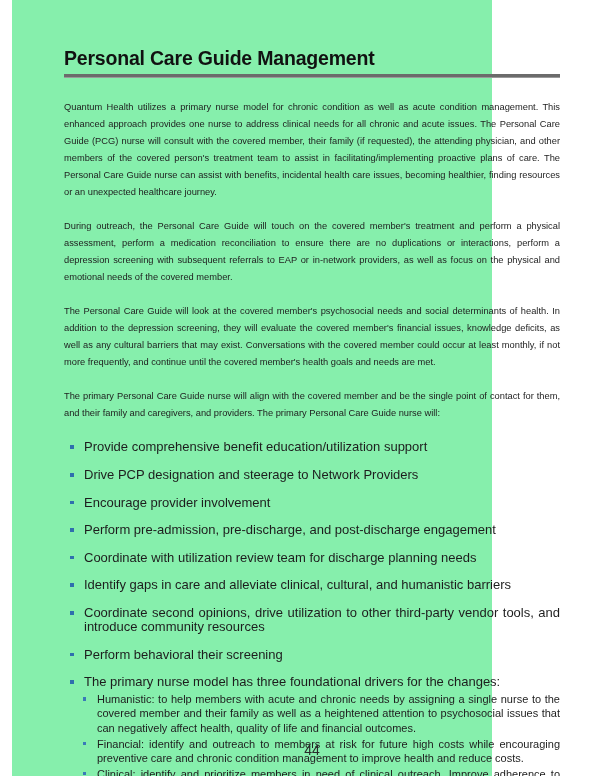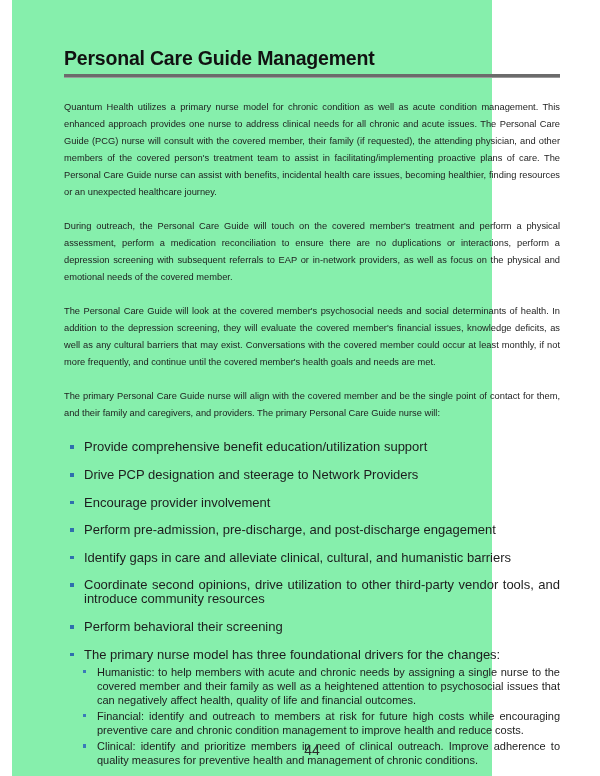--- a/index.html
+++ b/index.html
@@ -144,20 +144,21 @@
         <li>
           <span class="bullet-mark"></span>
           <span>Encourage provider involvement</span>
         </li>
         <li>
           <span class="bullet-mark"></span>
           <span>Perform pre-admission, pre-discharge, and post-discharge engagement</span>
         </li>
         <li>
           <span class="bullet-mark"></span>
+          <span>Coordinate with utilization review team for discharge planning needs</span>
         </li>
         <li>
           <span class="bullet-mark"></span>
           <span>Identify gaps in care and alleviate clinical, cultural, and humanistic barriers</span>
         </li>
         <li>
           <span class="bullet-mark"></span>
           <span>Coordinate second opinions, drive utilization to other third-party vendor tools, and introduce community resources</span>
         </li>
         <li>

